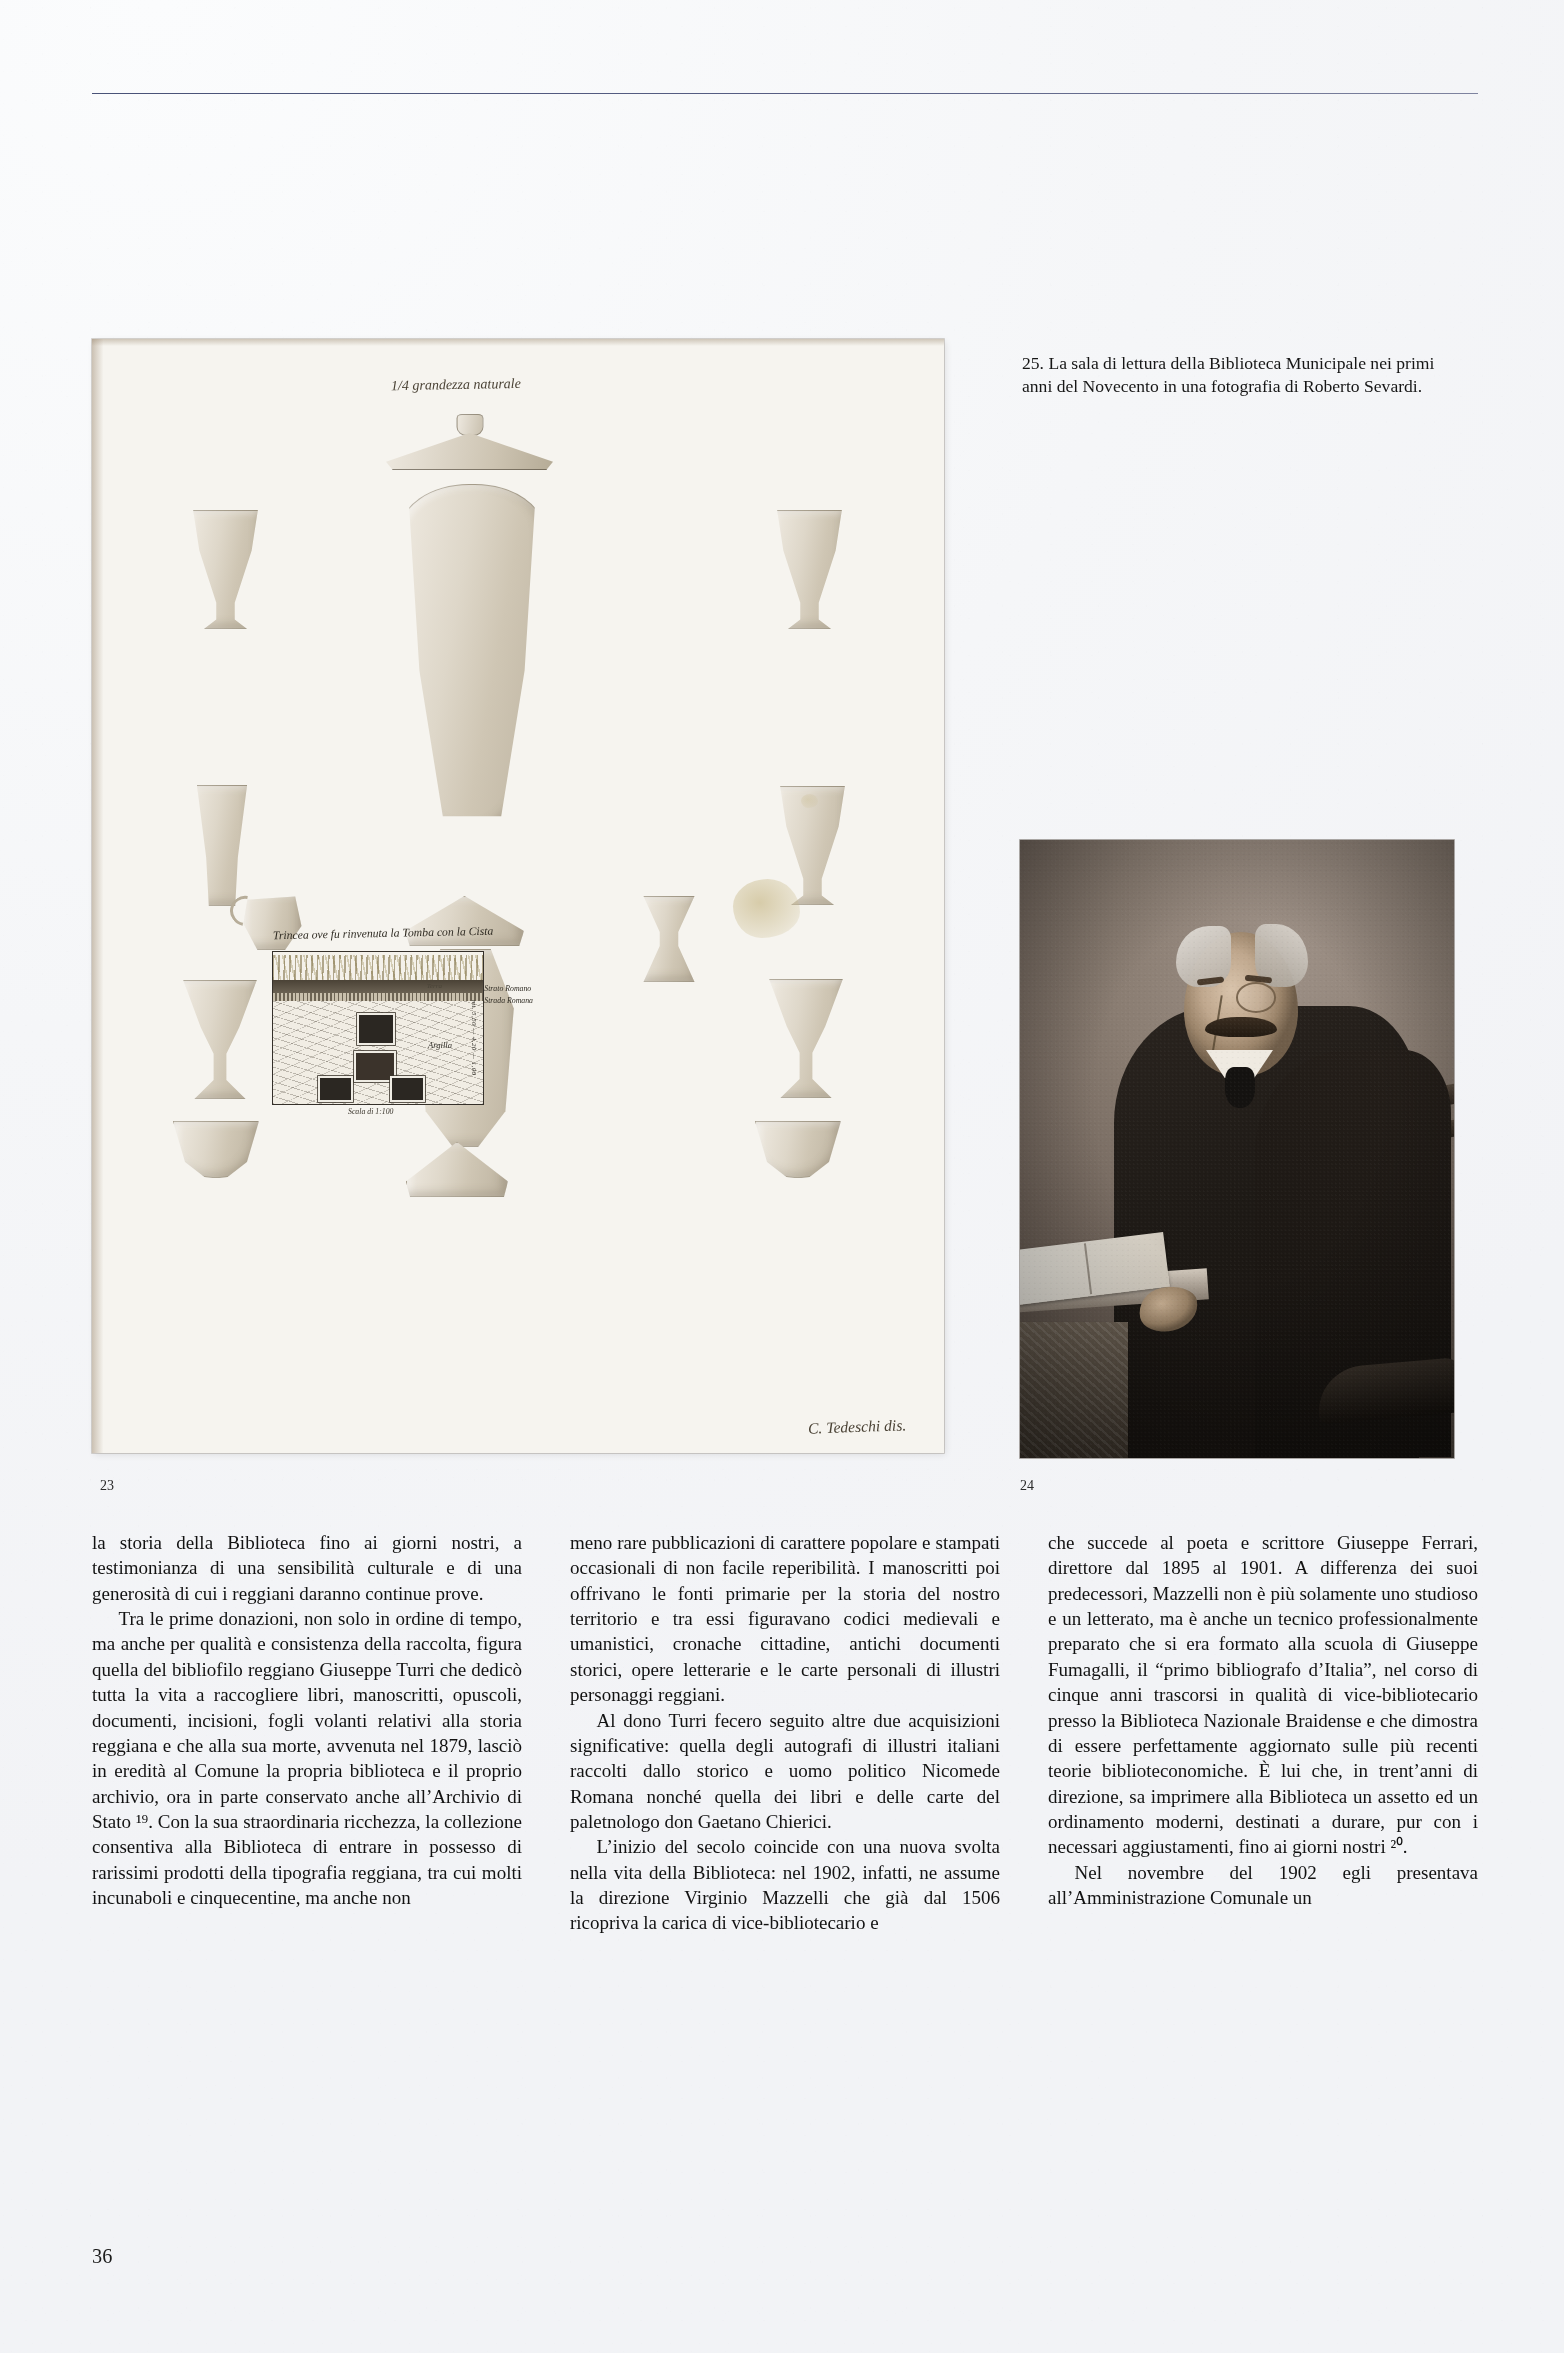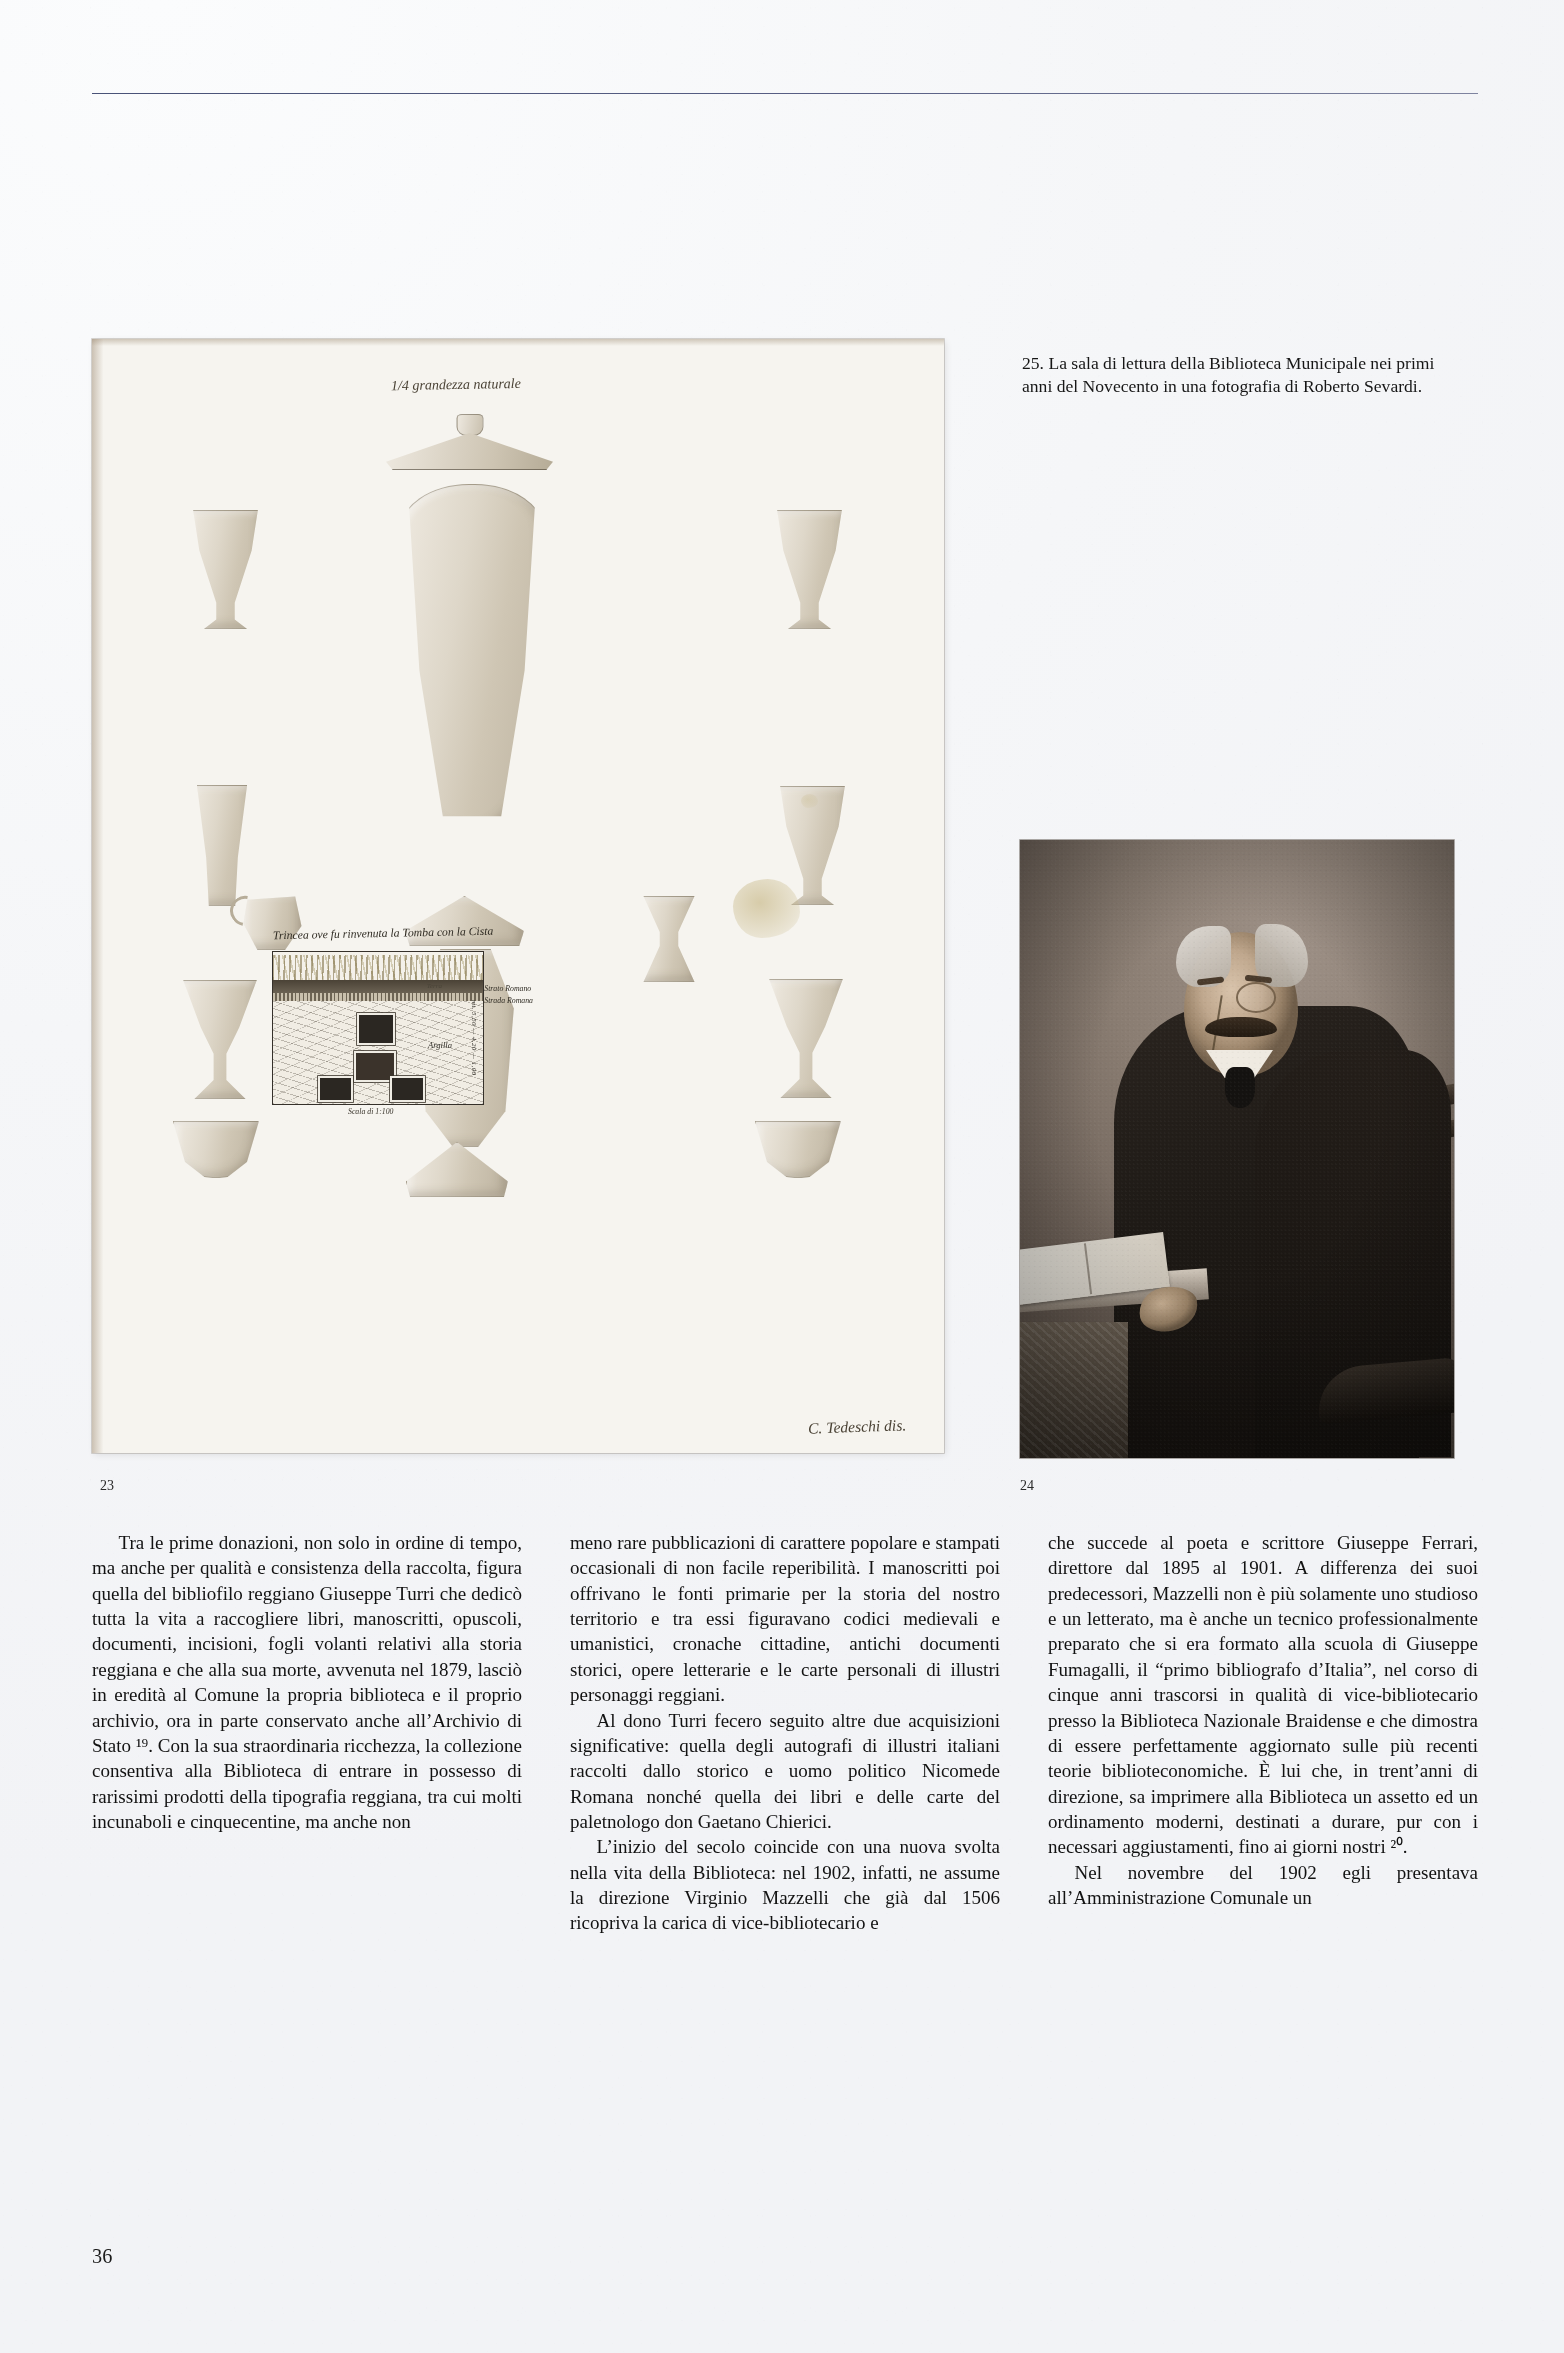--- a/index.html
+++ b/index.html
@@ -461,20 +461,21 @@
 
   <div class="caps">
     <div class="cap">25. La sala di lettura della Biblioteca Municipale nei primi anni del Novecento in una fotografia di Roberto Sevardi.</div>
   </div>
 
   <div class="fignum fignum-23">23</div>
   <div class="fignum fignum-24">24</div>
 
   <div class="cols">
     <div class="col">
+      <p>la storia della Biblioteca fino ai giorni nostri, a testimonianza di una sensibilità culturale e di una generosità di cui i reggiani daranno continue prove.</p>
       <p class="ind">Tra le prime donazioni, non solo in ordine di tempo, ma anche per qualità e consistenza della raccolta, figura quella del bibliofilo reggiano Giuseppe Turri che dedicò tutta la vita a raccogliere libri, manoscritti, opuscoli, documenti, incisioni, fogli volanti relativi alla storia reggiana e che alla sua morte, avvenuta nel 1879, lasciò in eredità al Comune la propria biblioteca e il proprio archivio, ora in parte conservato anche all’Archivio di Stato ¹⁹. Con la sua straordinaria ricchezza, la collezione consentiva alla Biblioteca di entrare in possesso di rarissimi prodotti della tipografia reggiana, tra cui molti incunaboli e cinquecentine, ma anche non</p>
     </div>
     <div class="col">
       <p>meno rare pubblicazioni di carattere popolare e stampati occasionali di non facile reperibilità. I manoscritti poi offrivano le fonti primarie per la storia del nostro territorio e tra essi figuravano codici medievali e umanistici, cronache cittadine, antichi documenti storici, opere letterarie e le carte personali di illustri personaggi reggiani.</p>
       <p class="ind">Al dono Turri fecero seguito altre due acquisizioni significative: quella degli autografi di illustri italiani raccolti dallo storico e uomo politico Nicomede Romana nonché quella dei libri e delle carte del paletnologo don Gaetano Chierici.</p>
       <p class="ind">L’inizio del secolo coincide con una nuova svolta nella vita della Biblioteca: nel 1902, infatti, ne assume la direzione Virginio Mazzelli che già dal 1506 ricopriva la carica di vice-bibliotecario e</p>
     </div>
     <div class="col">
       <p>che succede al poeta e scrittore Giuseppe Ferrari, direttore dal 1895 al 1901. A differenza dei suoi predecessori, Mazzelli non è più solamente uno studioso e un letterato, ma è anche un tecnico professionalmente preparato che si era formato alla scuola di Giuseppe Fumagalli, il “primo bibliografo d’Italia”, nel corso di cinque anni trascorsi in qualità di vice-bibliotecario presso la Biblioteca Nazionale Braidense e che dimostra di essere perfettamente aggiornato sulle più recenti teorie biblioteconomiche. È lui che, in trent’anni di direzione, sa imprimere alla Biblioteca un assetto ed un ordinamento moderni, destinati a durare, pur con i necessari aggiustamenti, fino ai giorni nostri ²⁰.</p>
       <p class="ind">Nel novembre del 1902 egli presentava all’Amministrazione Comunale un</p>

